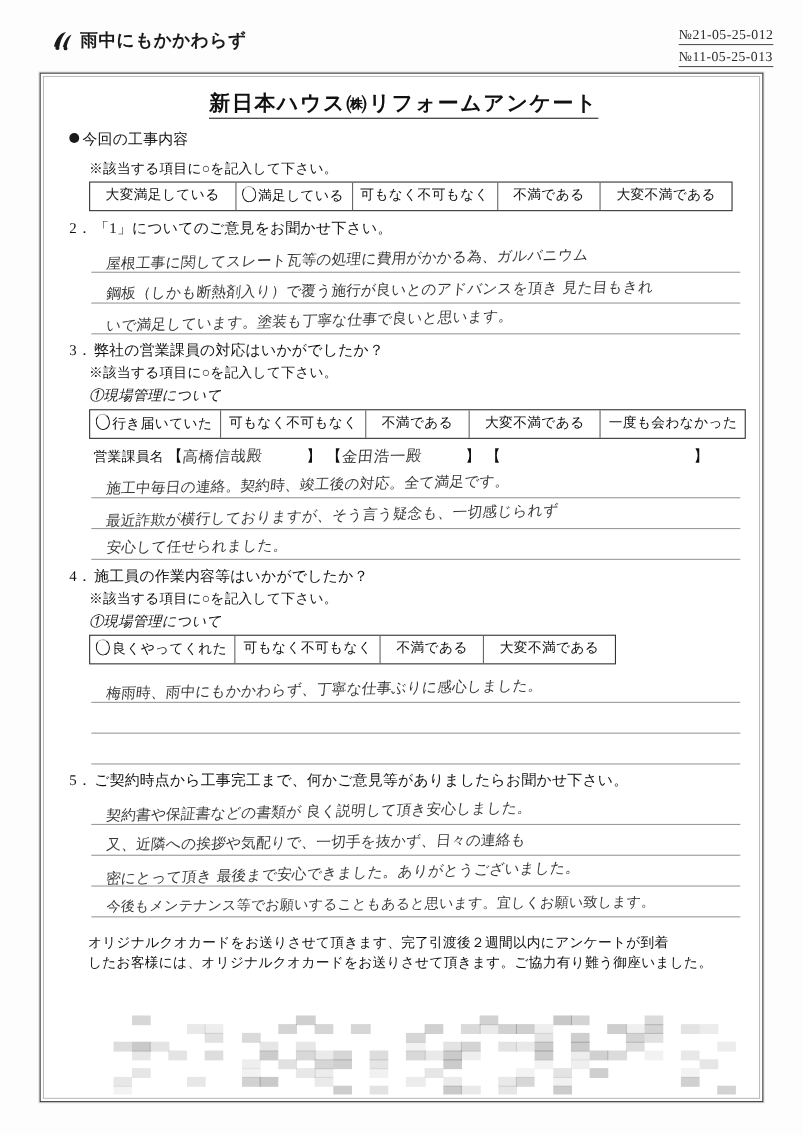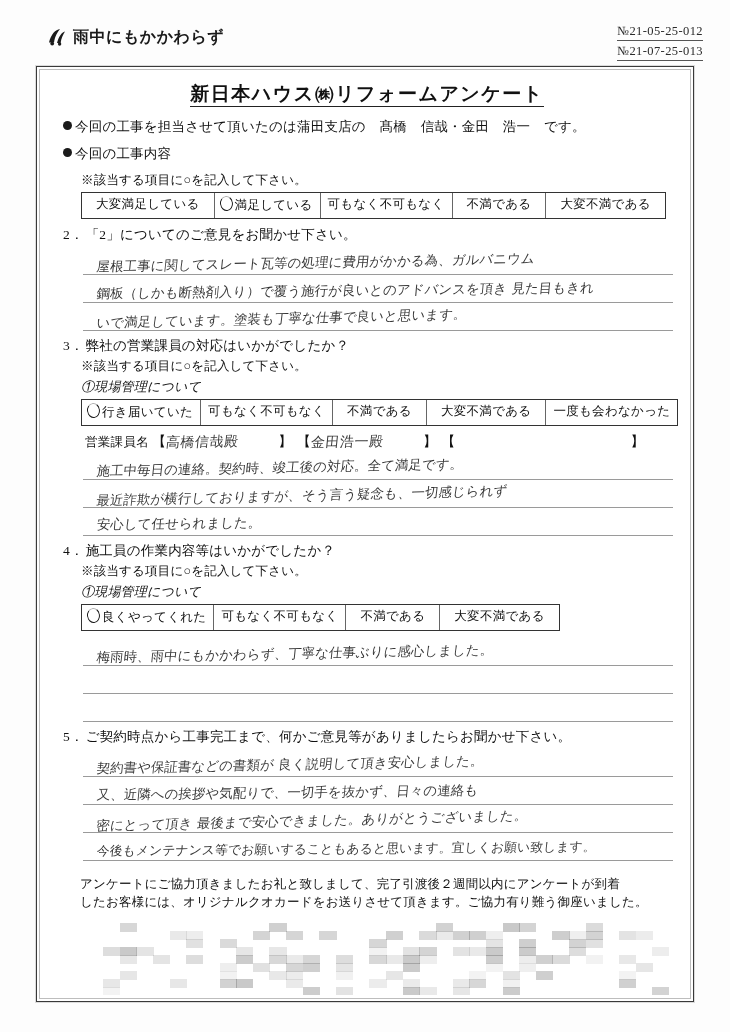--- a/index.html
+++ b/index.html
@@ -282,50 +282,47 @@
         <path d="M11 17 C12.8 10.5 15.5 6.5 19 5.5 C17 8.5 15.2 12.5 14.6 17 Z" fill="#1b1b1b"></path>
         <circle cx="6.2" cy="17.6" r="1.9" fill="#1b1b1b"></circle>
         <circle cx="13.6" cy="18" r="1.7" fill="#1b1b1b"></circle>
       </svg>
     </span>
     <span class="company-name">雨中にもかかわらず</span>
   </div>
 
   <div class="doc-numbers">
     <div class="doc-number">№21-05-25-012</div>
-    <div class="doc-number">№21-07-25-013</div>
+    <div class="doc-number">№11-05-25-013</div>
   </div>
 
   <div class="form-frame">
     <div class="form-inner">
 
       <div class="form-title">
         <span>新日本ハウス㈱リフォームアンケート</span>
       </div>
 
-      <div class="bullet-line">
-        <span class="bullet"></span><span>今回の工事を担当させて頂いたのは蒲田支店の　髙橋　信哉・金田　浩一　です。</span>
-      </div>
 
       <div class="bullet-line">
         <span class="bullet"></span><span>今回の工事内容</span>
       </div>
 
 
       <div class="note">※該当する項目に○を記入して下さい。</div>
       <div class="choices">
         <div class="choice wide"><span>大変満足している</span></div>
         <div class="choice selected"><span class="hand-circle"></span><span>満足している</span></div>
         <div class="choice"><span>可もなく不可もなく</span></div>
         <div class="choice wide"><span>不満である</span></div>
         <div class="choice wide"><span>大変不満である</span></div>
       </div>
 
       <div class="question">
-        <span class="q-num">2．</span><span>「2」についてのご意見をお聞かせ下さい。</span>
+        <span class="q-num">2．</span><span>「1」についてのご意見をお聞かせ下さい。</span>
       </div>
       <div class="hand-block">
         <div class="hand-line">
             <span class="hand-text tight">屋根工事に関してスレート瓦等の処理に費用がかかる為、ガルバニウム</span>
           </div>
         <div class="hand-line">
             <span class="hand-text tight r2">鋼板（しかも断熱剤入り）で覆う施行が良いとのアドバンスを頂き 見た目もきれ</span>
           </div>
         <div class="hand-line">
             <span class="hand-text tight r3">いで満足しています。塗装も丁寧な仕事で良いと思います。</span>
@@ -409,21 +406,21 @@
           </div>
         <div class="hand-line">
             <span class="hand-text tight r3">密にとって頂き 最後まで安心できました。ありがとうございました。</span>
           </div>
         <div class="hand-line">
             <span class="hand-text tight r4" style="font-size:12.8px">今後もメンテナンス等でお願いすることもあると思います。宜しくお願い致します。</span>
           </div>
       </div>
 
       <div class="footer-note">
-        <div class="ind">アンケートにご協力頂きましたお礼と致しまして、完了引渡後２週間以内にアンケートが到着</div>
+        <div class="ind">オリジナルクオカードをお送りさせて頂きます、完了引渡後２週間以内にアンケートが到着</div>
         <div class="ind">したお客様には、オリジナルクオカードをお送りさせて頂きます。ご協力有り難う御座いました。</div>
       </div>
 
     </div>
 
     <div class="redaction" id="redaction">
         <i style="left: 16.6471px; top: 0px; width: 17.2471px; height: 8.6px; background: rgba(60, 60, 60, 0.204);"></i>
         <i style="left: 166.471px; top: 0px; width: 17.2471px; height: 8.6px; background: rgba(60, 60, 60, 0.24);"></i>
         <i style="left: 332.941px; top: 0px; width: 17.2471px; height: 8.6px; background: rgba(60, 60, 60, 0.23);"></i>
         <i style="left: 399.529px; top: 0px; width: 17.2471px; height: 8.6px; background: rgba(60, 60, 60, 0.28);"></i>

